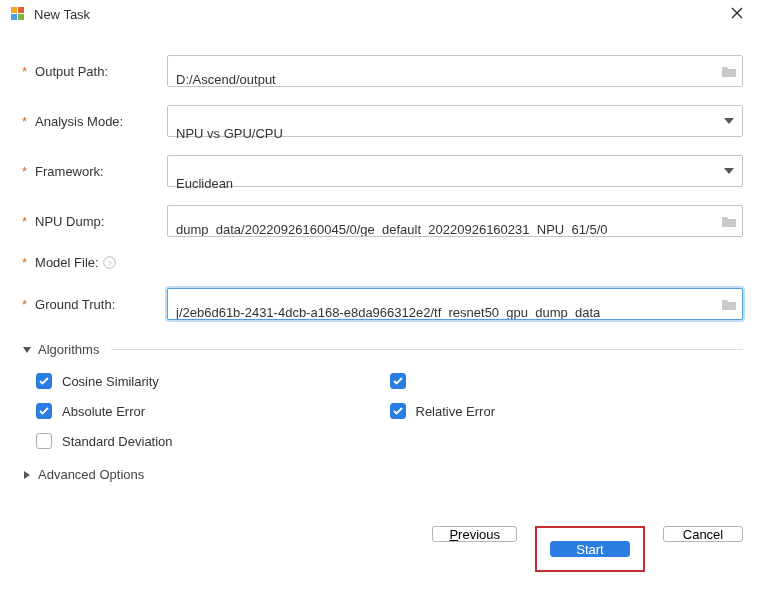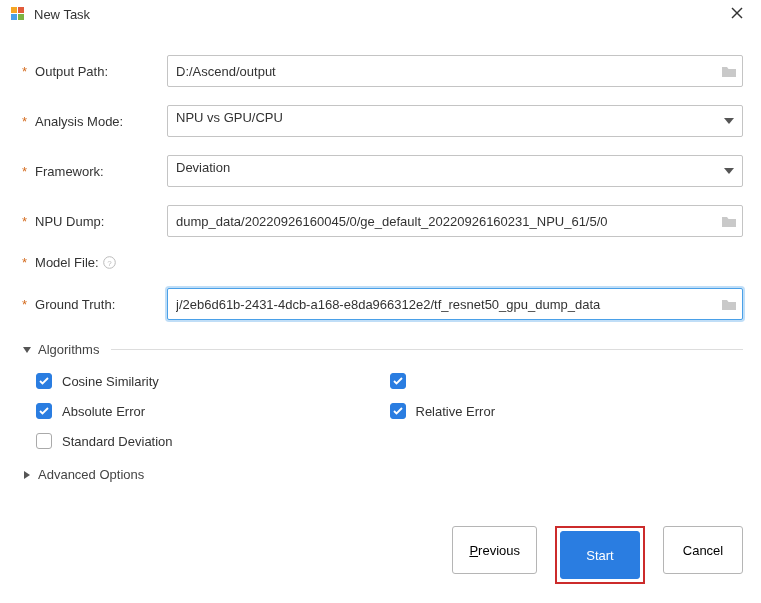--- a/index.html
+++ b/index.html
@@ -64,21 +64,21 @@
   .field-wrap {
     flex: 1;
     position: relative;
   }
   .field {
     width: 100%;
     border: 1px solid #c4c4c4;
     border-radius: 2px;
     background: #fff;
     height: 32px;
-    padding: 4px 30px 4px 8px;
+    padding: 20px 30px 4px 8px;
     font-size: 13px;
     color: #333;
     outline: none;
   }
   .field.focused {
     border: 1px solid #4aa0e8;
     box-shadow: 0 0 0 2px rgba(74,160,232,0.35);
   }
   .field.select {
     padding-right: 24px;
@@ -150,39 +150,39 @@
   .cb svg { display:none; }
   .buttons {
     display: flex;
     justify-content: flex-end;
     gap: 18px;
     padding: 20px 18px 14px 0;
     margin-top: 24px;
   }
   .btn {
     min-width: 80px;
-    height: 48px;
+    height: 16px;
     border: 1px solid #b5b5b5;
     border-radius: 3px;
     background: #fff;
     font-size: 13px;
     cursor: pointer;
     padding: 0 16px;
     display: inline-flex;
     align-items: center;
     justify-content: center;
   }
   .btn.primary {
     background: #2a7de1;
     border-color: #2a7de1;
     color: #fff;
   }
   .btn-highlight {
     border: 2px solid #cc2b2b;
-    padding: 3px;
+    padding: 13px;
     display: inline-block;
   }
   .mnemonic { text-decoration: underline; }
 </style>
 </head>
 <body>
 
 <div class="titlebar">
   <span class="app-icon">
     <svg width="16" height="16" viewBox="0 0 16 16">
@@ -235,21 +235,21 @@
     </div>
   </div>
 
   <div class="row">
     <div class="label">
       <span class="req">*</span>
       <span>Framework:</span>
     </div>
     <div class="field-wrap">
       <div class="field select">
-        <span>Deviation</span>
+        <span>Euclidean</span>
       </div>
       <span class="caret-btn">
         <svg width="10" height="6" viewBox="0 0 10 6">
           <path d="M0 0 L5 6 L10 0 Z" fill="#555"></path>
         </svg>
       </span>
     </div>
   </div>
 
   <div class="row">

